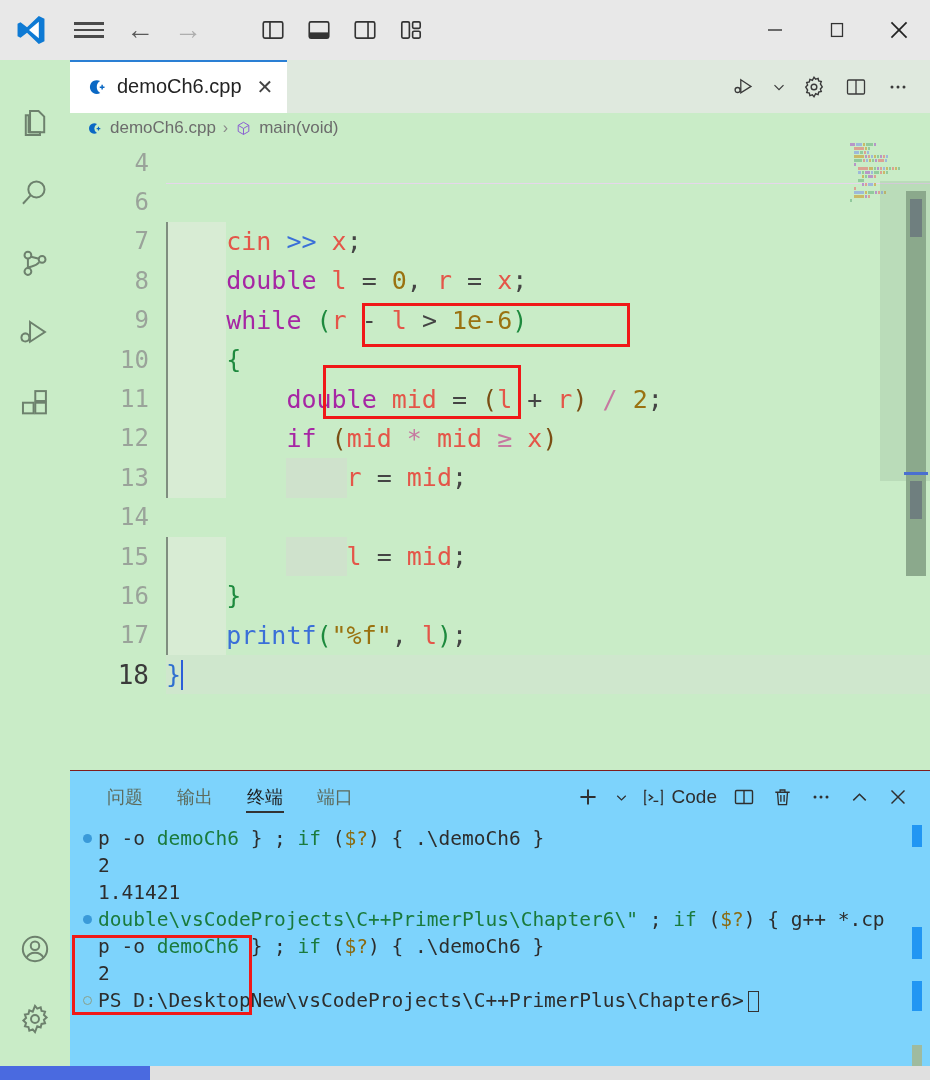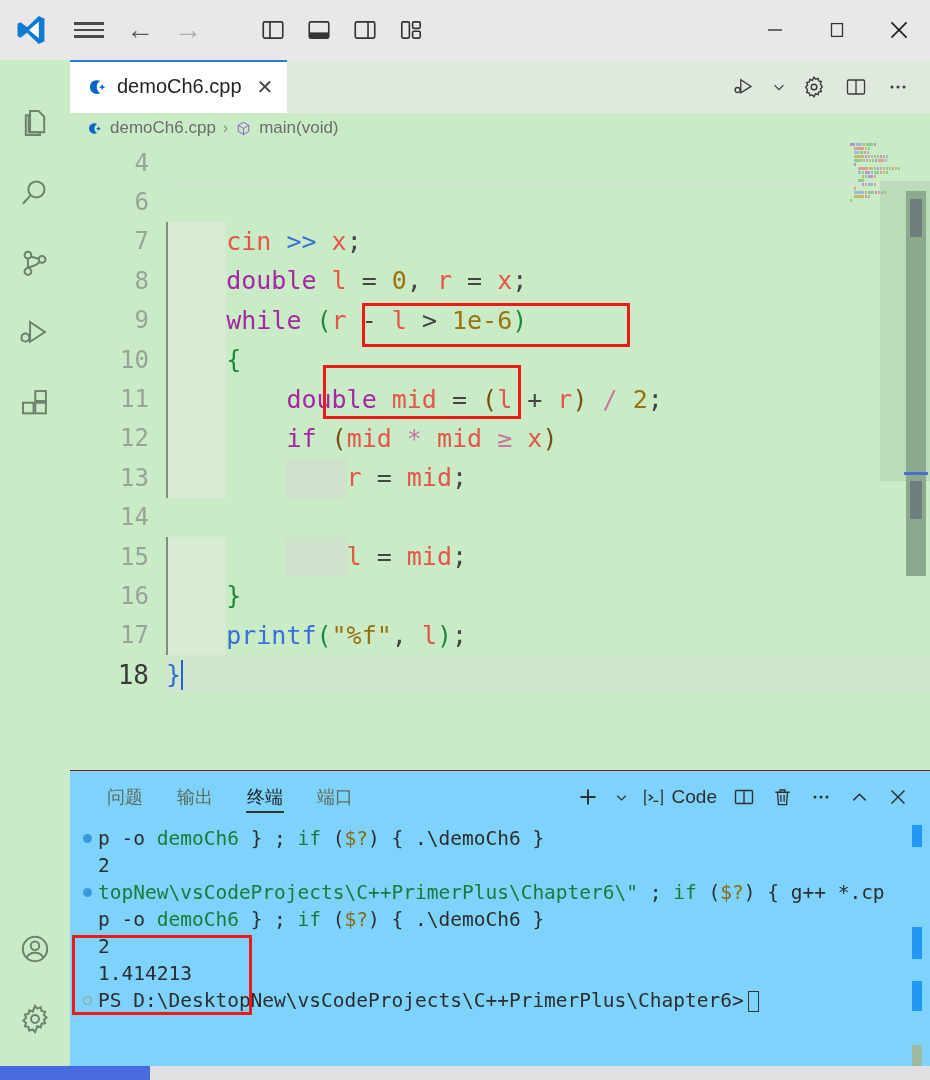--- a/index.html
+++ b/index.html
@@ -556,24 +556,24 @@
           <line x1="5.5" y1="5.5" x2="18.5" y2="18.5"></line>
             <line x1="18.5" y1="5.5" x2="5.5" y2="18.5"></line>
         </svg>
       </div>
     </div>
 
     <div class="terminal">
       <div id="term-lines">
           <div class="tline"><div class="tdot"><span class="d"></span></div><span><span>p -o </span><span class="tgreen">demoCh6</span><span> } ; </span><span class="tgreen">if</span><span> (</span><span class="tgold">$?</span><span>) { .\demoCh6 }</span></span></div>
           <div class="tline"><div class="tdot"></div><span><span>2</span></span></div>
-          <div class="tline"><div class="tdot"><span class="d"></span></div><span><span class="tgreen">topNew\vsCodeProjects\C++PrimerPlus\Chapter6\"</span><span> ; </span><span class="tgreen">if</span><span> (</span><span class="tgold">$?</span><span>) { g++ *.cp</span></span></div>
+          <div class="tline"><div class="tdot"></div><span><span>1.41421</span></span></div>
+          <div class="tline"><div class="tdot"><span class="d"></span></div><span><span class="tgreen">double\vsCodeProjects\C++PrimerPlus\Chapter6\"</span><span> ; </span><span class="tgreen">if</span><span> (</span><span class="tgold">$?</span><span>) { g++ *.cp</span></span></div>
           <div class="tline"><div class="tdot"></div><span><span>p -o </span><span class="tgreen">demoCh6</span><span> } ; </span><span class="tgreen">if</span><span> (</span><span class="tgold">$?</span><span>) { .\demoCh6 }</span></span></div>
           <div class="tline"><div class="tdot"></div><span><span>2</span></span></div>
-          <div class="tline"><div class="tdot"></div><span><span>1.414213</span></span></div>
           <div class="tline"><div class="tdot"><span class="d hollow"></span></div><span><span>PS D:\DesktopNew\vsCodeProjects\C++PrimerPlus\Chapter6&gt;</span><span class="tcursor"></span></span></div>
         </div>
       <div class="hl-box" style="left:2px; top:112px; width:180px; height:80px;"></div>
       <div class="term-scroll">
         <div class="tmark" style="top:2px; height:22px;"></div>
         <div class="tmark" style="top:104px; height:32px;"></div>
         <div class="tmark" style="top:158px; height:30px;"></div>
         <div class="tslider" style="top:222px; height:26px;"></div>
       </div>
     </div>

